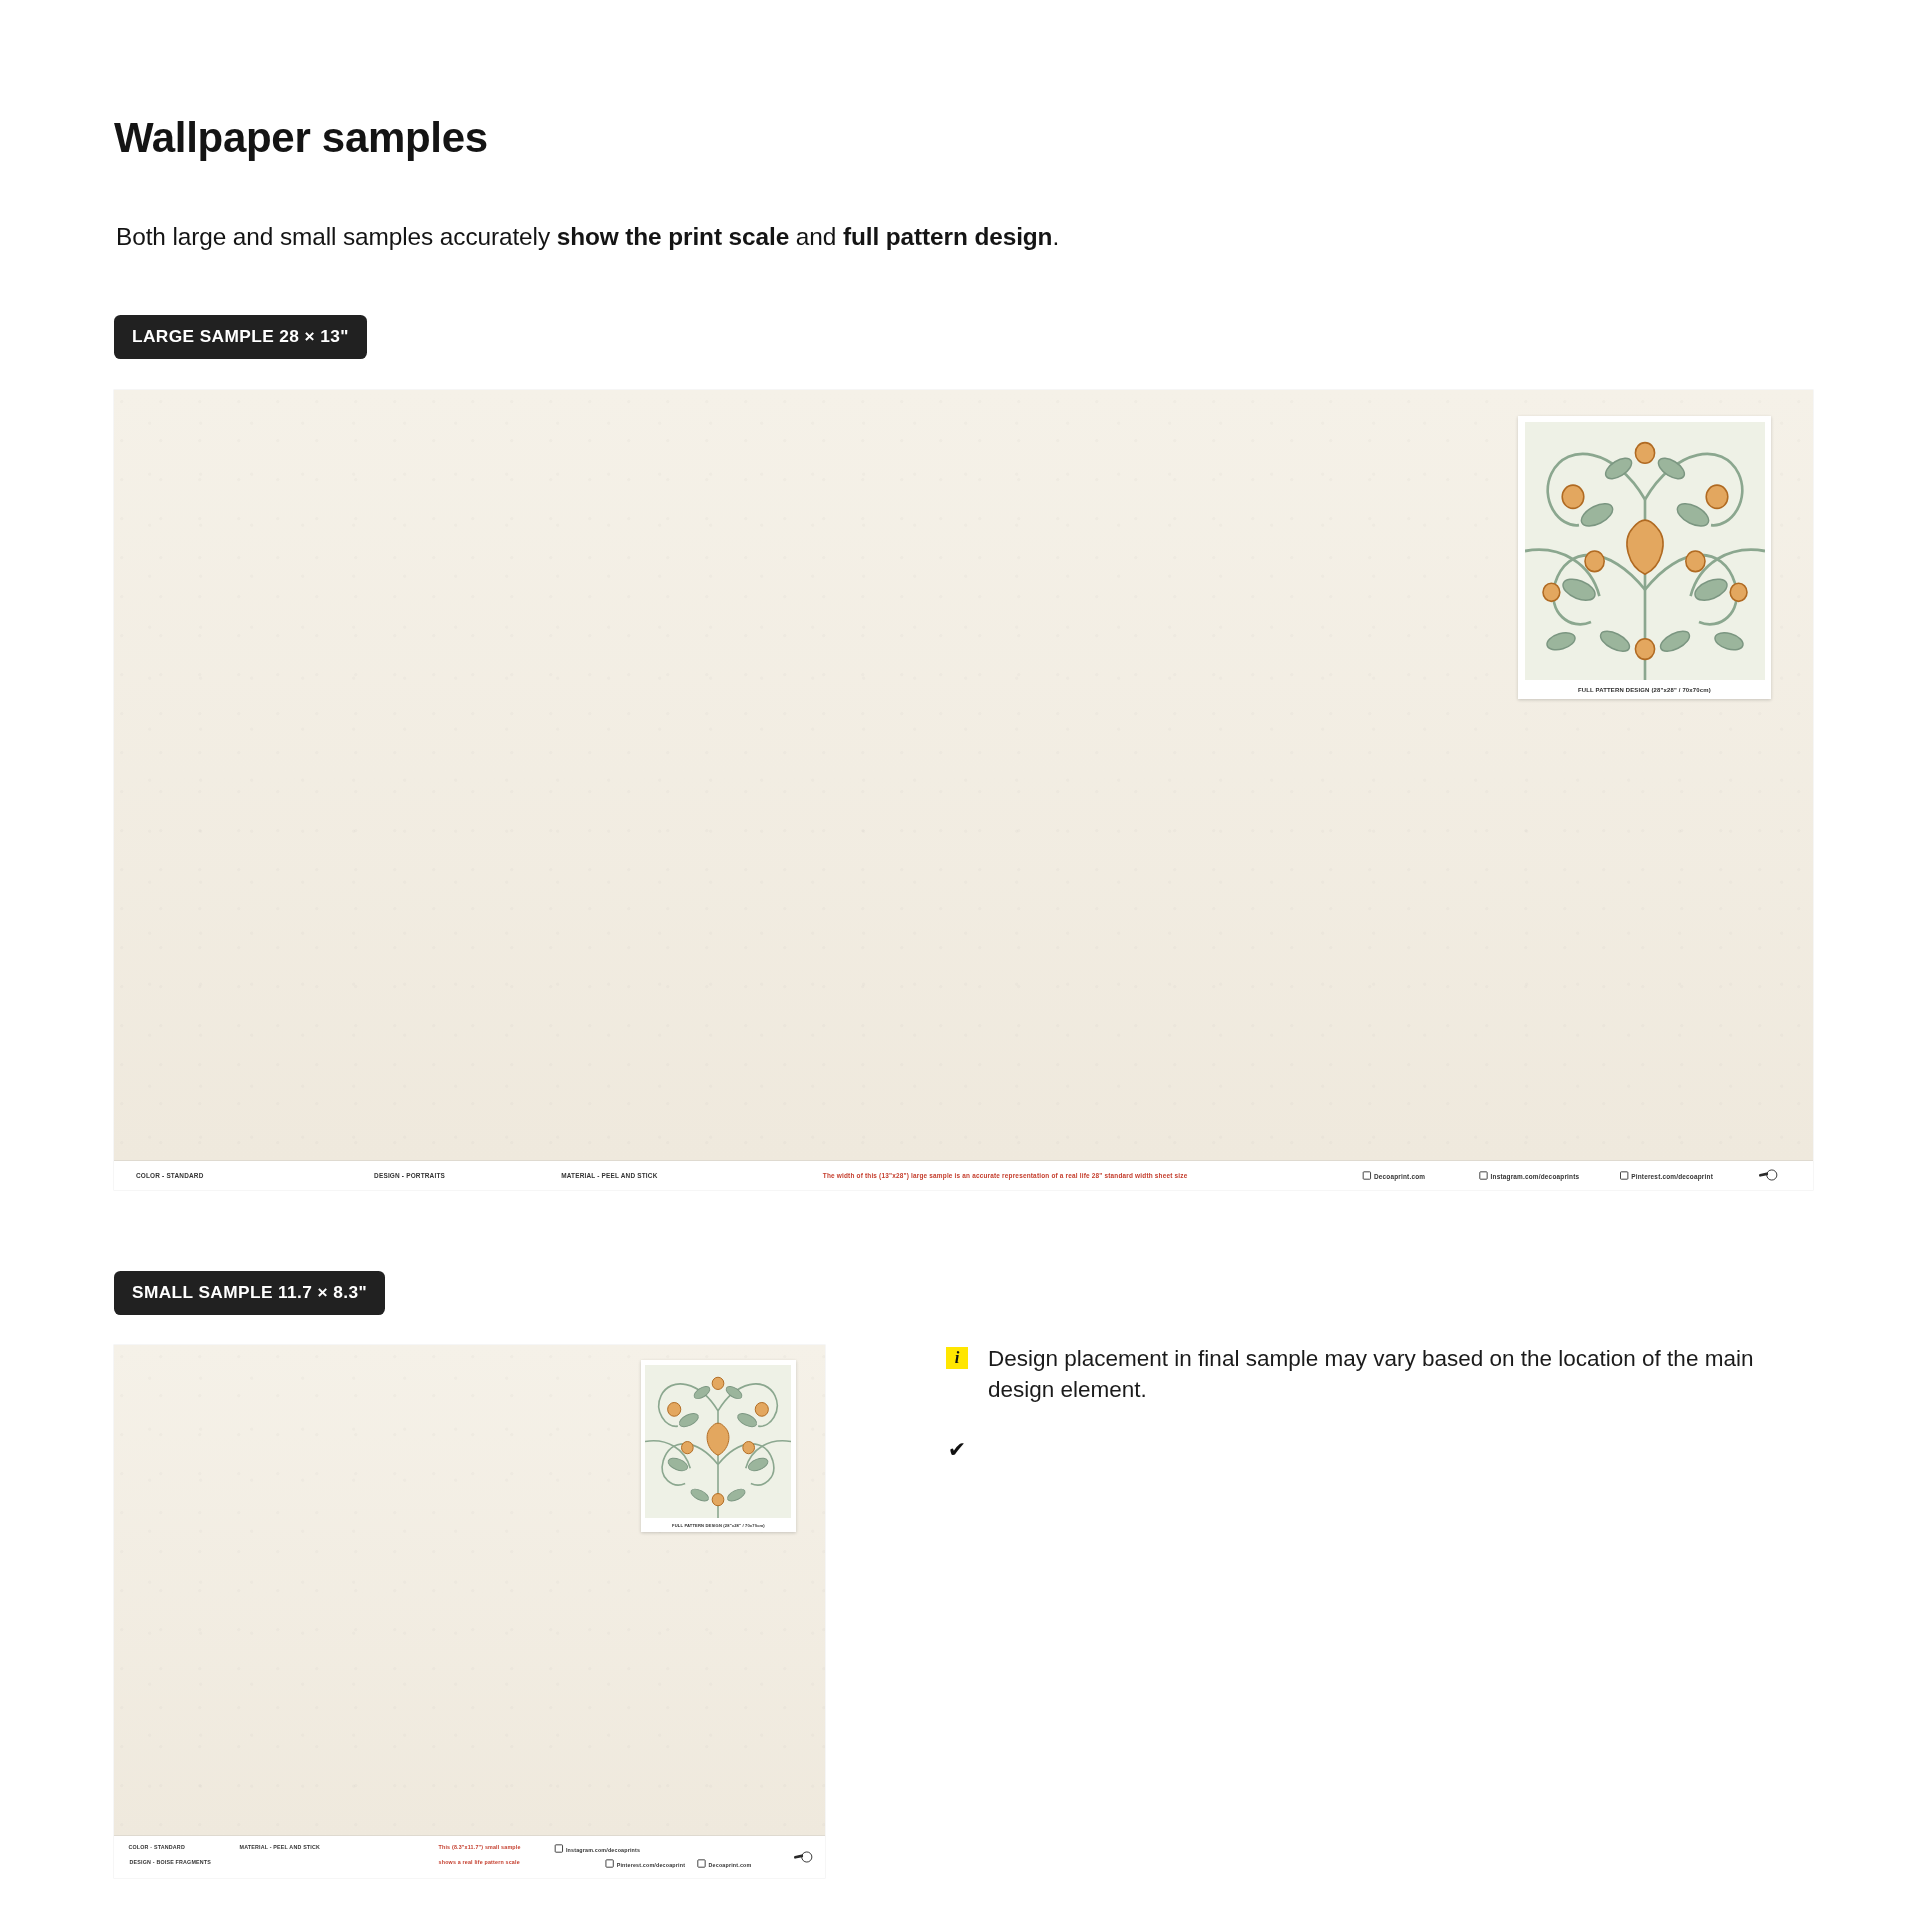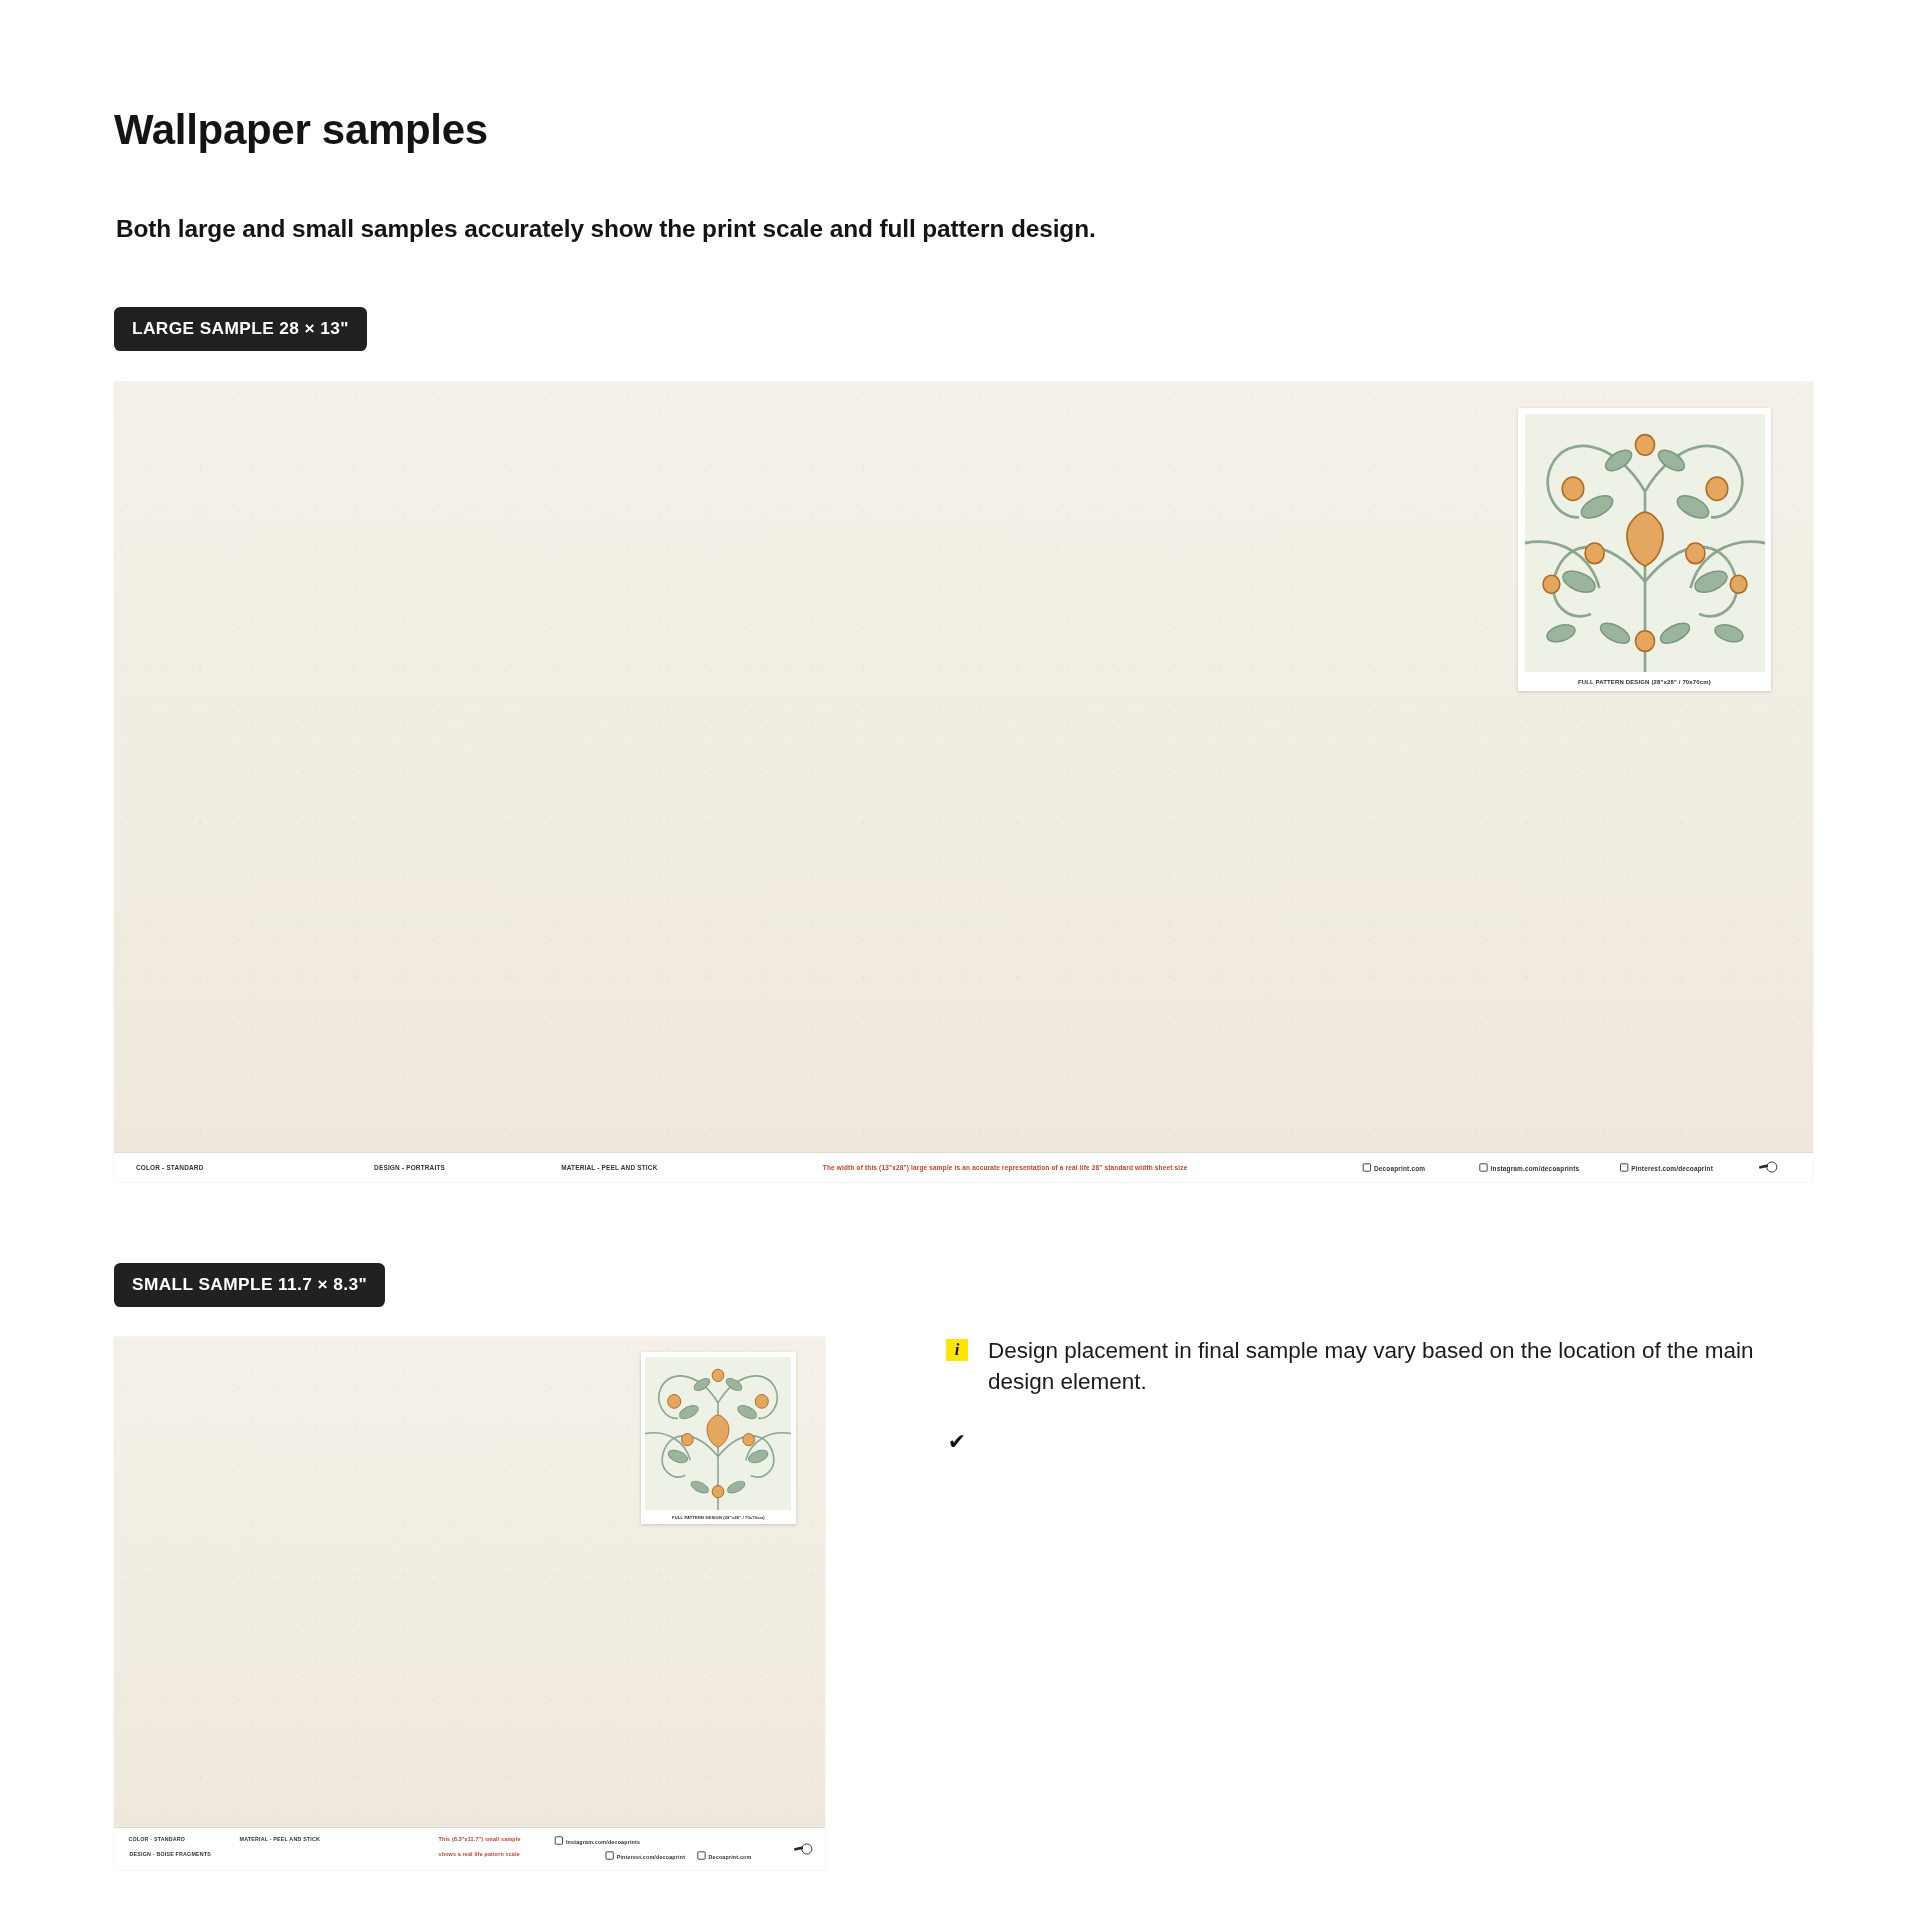--- a/index.html
+++ b/index.html
@@ -11,21 +11,21 @@
     width: 1926px;
     height: 1926px;
     font-family: "Liberation Sans", sans-serif;
     color: #1b1b1b;
     -webkit-font-smoothing: antialiased;
     position: relative;
     overflow: hidden;
   }
   .page {
     position: absolute;
-    left: 0; top: 8px;
+    left: 0; top: 16px;
     width: 1926px;
     height: 1596px;
   }
 
   
   .title {
     position: absolute;
     left: 114px;
     top: 98px;
     font-size: 42px;
@@ -39,21 +39,21 @@
     top: 207px;
     font-size: 24.4px;
     font-weight: 700;
     color: #141414;
     letter-spacing: -0.1px;
   }
   .subtitle .u {
     text-underline-offset: 3.9px;
     text-decoration-thickness: 1.9px;
   }
-  .subtitle .plain { font-weight: 700; }
+  .subtitle .plain { font-weight: 400; }
 
   
   .badge {
     position: absolute;
     background: #212121;
     color: #ffffff;
     font-size: 17.3px;
     font-weight: 700;
     letter-spacing: 0.4px;
     border-radius: 6.4px;

